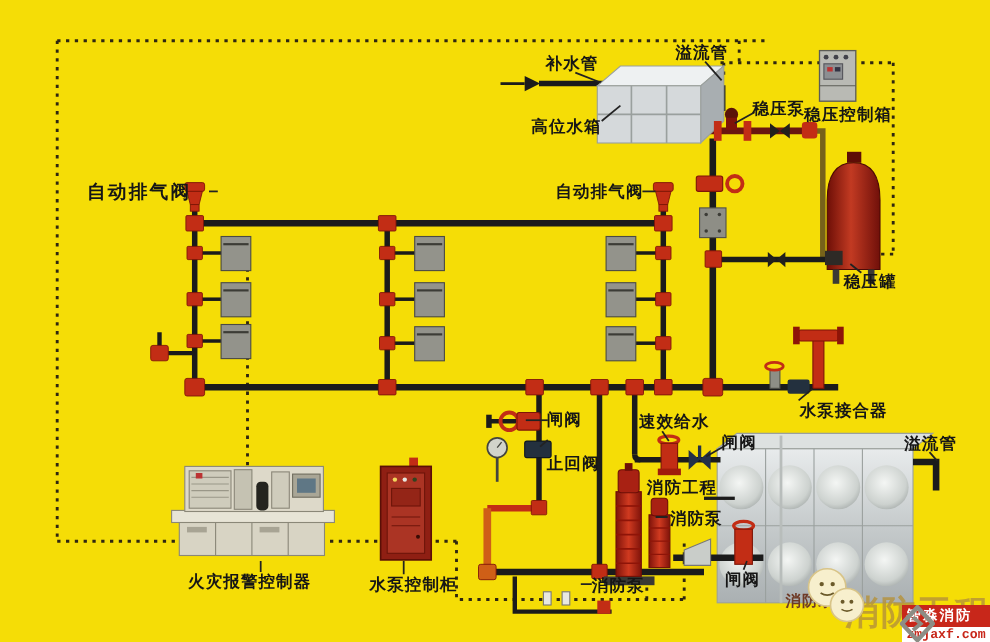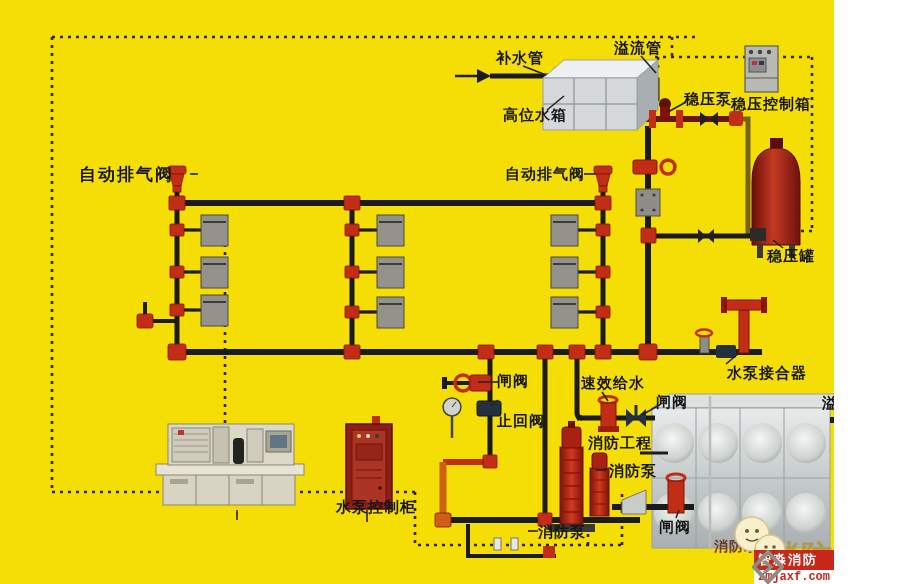--- a/index.html
+++ b/index.html
@@ -1,17 +1,17 @@
 <!DOCTYPE html>
 <html><head>
 <meta charset="utf-8">
 <style>
   html,body{margin:0;padding:0;}
   #stage{
-    position:relative;width:834px;height:584px;overflow:hidden;
+    position:relative;width:900px;height:584px;overflow:hidden;
     background:#f5dd06;
     font-family:"Liberation Serif", serif;
   }
   #stage svg{position:absolute;left:0;top:0;z-index:1;}
   .lbl{
     position:absolute;z-index:2;white-space:nowrap;
     font:600 15px "Liberation Serif", serif;color:#161616;letter-spacing:1px;
   }
   .lbl.big{font-size:17px;letter-spacing:2px;}
   .lbl.dim{color:#6e3a26;}
@@ -375,36 +375,37 @@
     <path d="M528 531 H538"></path>
     <path d="M676 518 L679 510"></path>
     <path d="M845 411 L852 419"></path>
     <path d="M237 520 V510"></path>
     <path d="M367 522 V510"></path>
   </g>
 </svg>
 
 <div class="lbl" style="left:496px;top:49px">补水管</div>
 <div class="lbl" style="left:614px;top:39px">溢流管</div>
-<div class="lbl" style="left:503px;top:106px">高位水箱</div>
+<div class="lbl" style="left:483px;top:106px">高位水箱</div>
 <div class="lbl" style="left:684px;top:90px">稳压泵</div>
 <div class="lbl" style="left:731px;top:95px">稳压控制箱</div>
 <div class="lbl big" style="left:79px;top:163px">自动排气阀</div>
 <div class="lbl" style="left:505px;top:165px">自动排气阀</div>
 <div class="lbl" style="left:767px;top:247px">稳压罐</div>
 <div class="lbl" style="left:727px;top:364px">水泵接合器</div>
 <div class="lbl" style="left:497px;top:372px">闸阀</div>
 <div class="lbl" style="left:497px;top:412px">止回阀</div>
 <div class="lbl" style="left:581px;top:374px">速效给水</div>
 <div class="lbl" style="left:656px;top:393px">闸阀</div>
 <div class="lbl" style="left:588px;top:434px">消防工程</div>
 <div class="lbl" style="left:609px;top:462px">消防泵</div>
 <div class="lbl" style="left:538px;top:523px">消防泵</div>
 <div class="lbl" style="left:659px;top:518px">闸阀</div>
-<div class="lbl" style="left:336px;top:498px">水泵控制柜</div>
+<div class="lbl" style="left:171px;top:520px">火灾报警控制器</div>
+<div class="lbl" style="left:336px;top:522px">水泵控制柜</div>
 <div class="lbl dim" style="left:714px;top:538px;font-size:14px">消防水箱</div>
 <div class="lbl" style="left:822px;top:394px">溢流管</div>
 
 <div class="wm-text">消防工程</div>
 
 <div class="stickers">
   <svg width="70" height="58" viewBox="0 0 70 58">
     <circle cx="24" cy="22" r="17" fill="#f7efcd" stroke="#d8c488" stroke-width="1.5"></circle>
     <circle cx="19" cy="19" r="2" fill="#6b5a2a"></circle>
         <circle cx="29" cy="19" r="2" fill="#6b5a2a"></circle>

